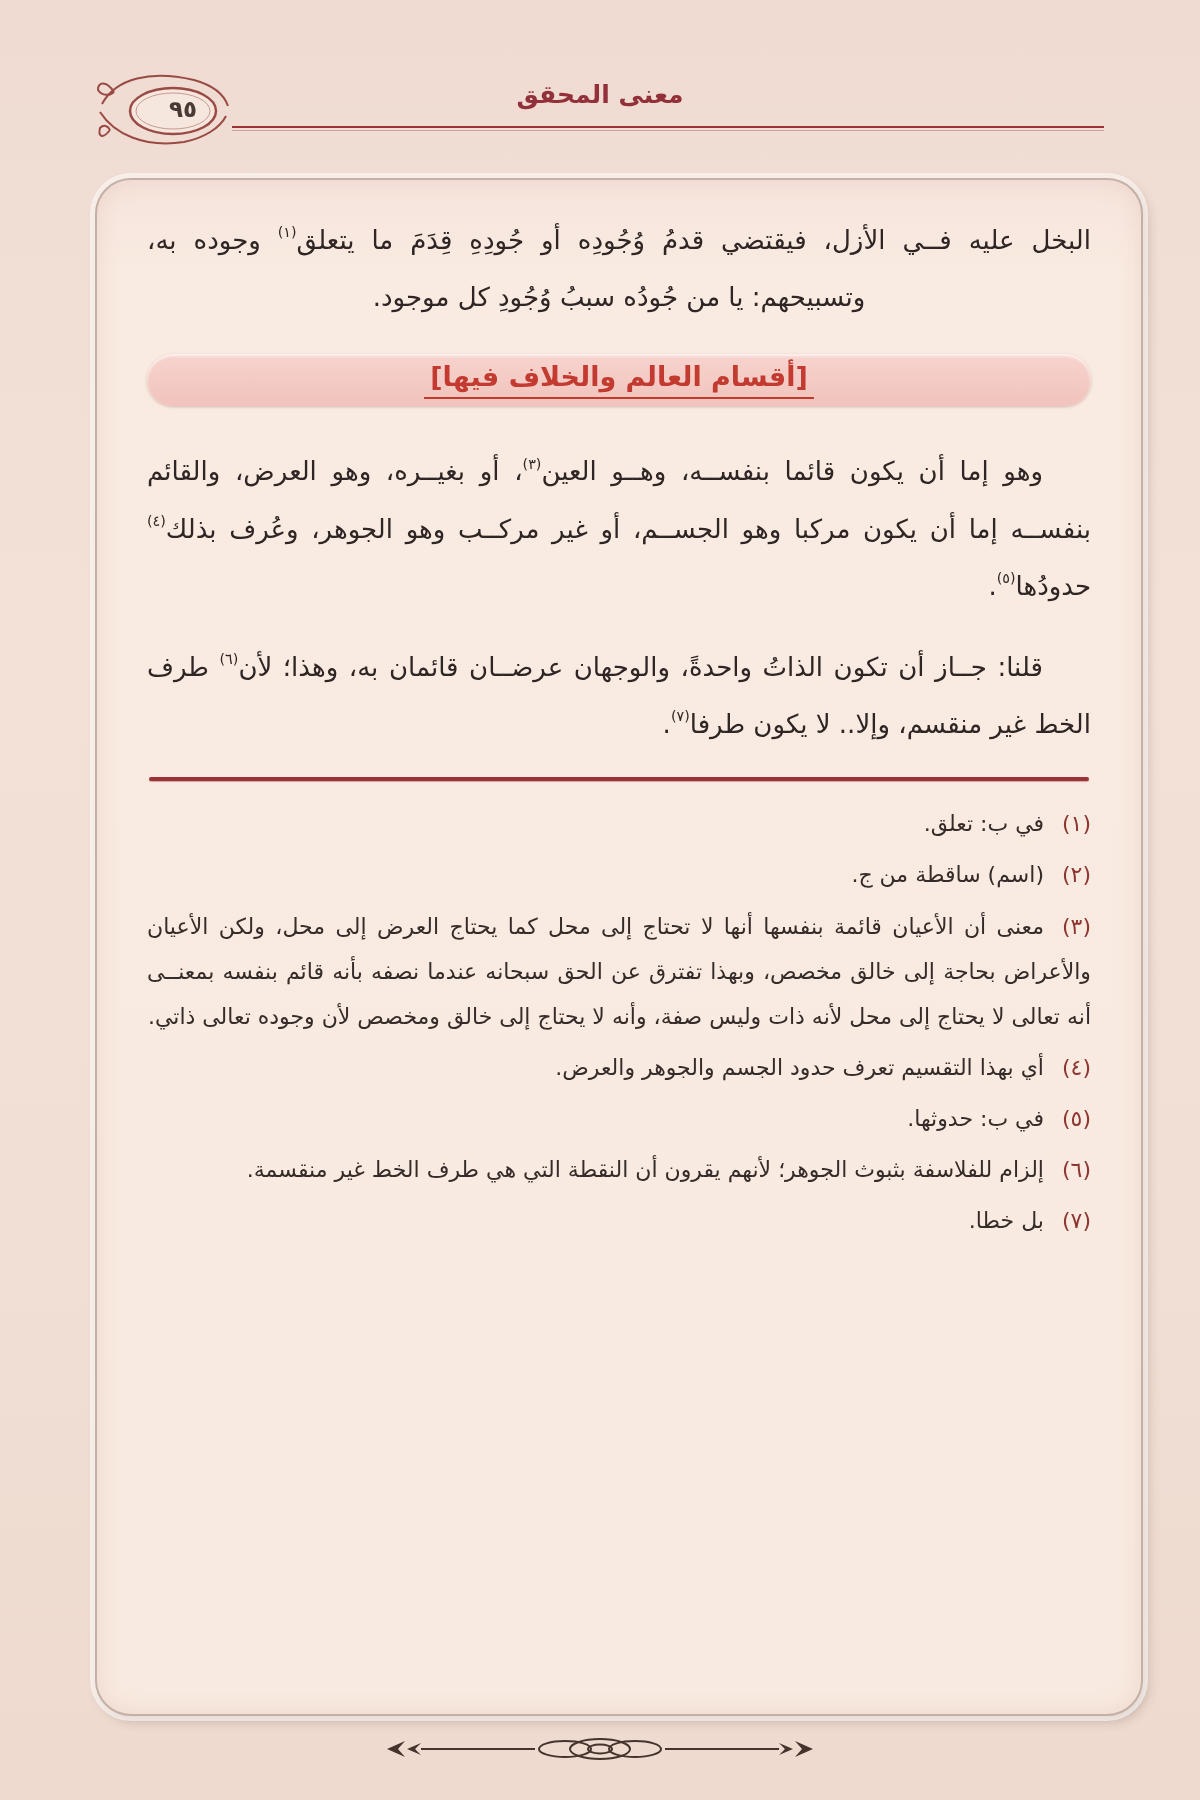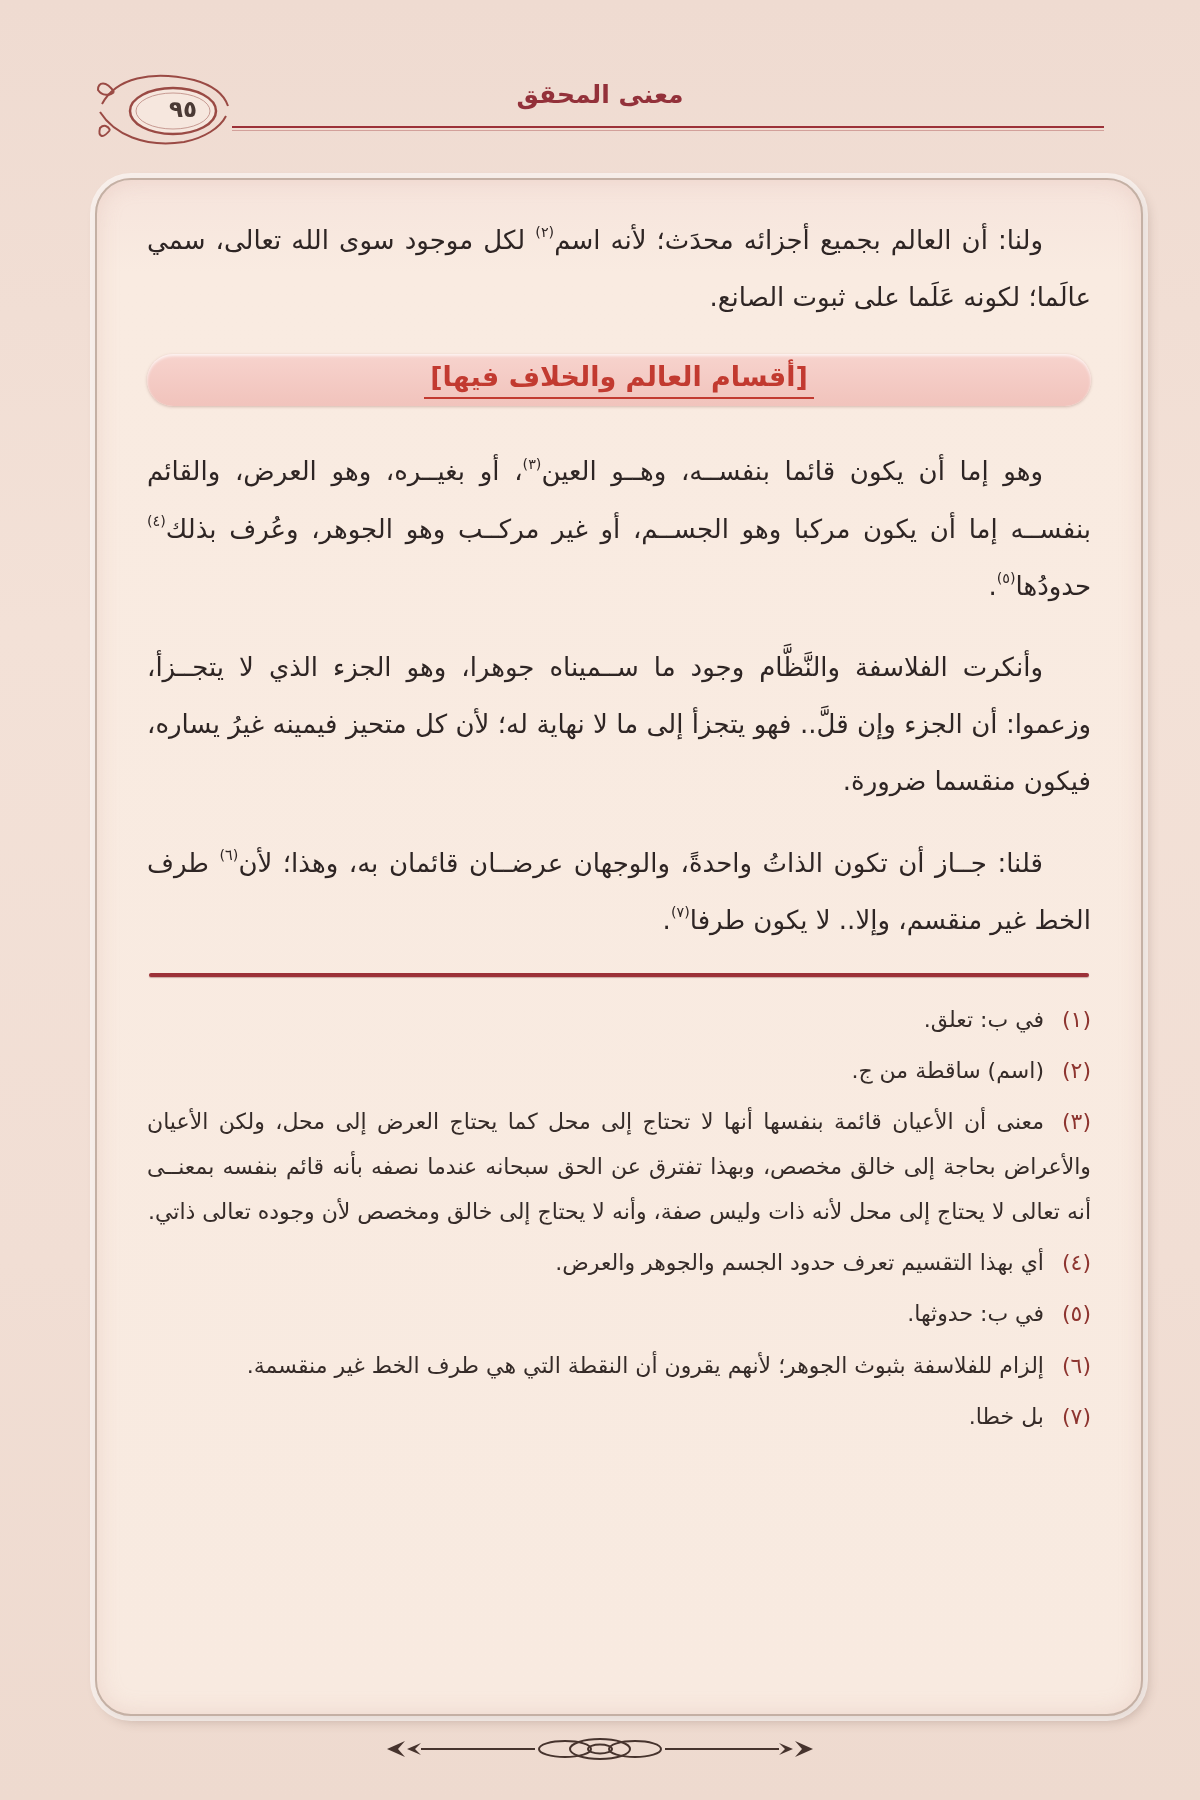--- a/index.html
+++ b/index.html
@@ -116,28 +116,27 @@
       <ellipse cx="77" cy="45" rx="43" ry="23" fill="#f6e7de" stroke="#9a4a44" stroke-width="2.5"></ellipse>
       <ellipse cx="77" cy="45" rx="37" ry="18" fill="none" stroke="#c79a92" stroke-width="1"></ellipse>
     </svg>
     <span class="page-num">٩٥</span>
   </div>
   <div class="header-title">معنى المحقق</div>
   <div class="header-rule"></div>
 
   <div class="main-box">
 
-    <p class="para indent">ولنا: أن العالم بجميع أجزائه محدَث؛ لأنه اسم<sup>(٢)</sup> لكل موجود سوى الله تعالى، سمي عالَما؛ لكونه عَلَما على ثبوت الصانع.</p>
+    <p class="para last-center">البخل عليه فــي الأزل، فيقتضي قدمُ وُجُودِه أو جُودِهِ قِدَمَ ما يتعلق<sup>(١)</sup> وجوده به، وتسبيحهم: يا من جُودُه سببُ وُجُودِ كل موجود.</p>
 
     <div class="section-heading">
       <span>[أقسام العالم والخلاف فيها]</span>
     </div>
 
     <p class="para indent">وهو إما أن يكون قائما بنفســه، وهــو العين<sup>(٣)</sup>، أو بغيــره، وهو العرض، والقائم بنفســه إما أن يكون مركبا وهو الجســم، أو غير مركــب وهو الجوهر، وعُرف بذلك<sup>(٤)</sup> حدودُها<sup>(٥)</sup>.</p>
-    <p class="para indent">وأنكرت الفلاسفة والنَّظَّام وجود ما ســميناه جوهرا، وهو الجزء الذي لا يتجــزأ، وزعموا: أن الجزء وإن قلَّ.. فهو يتجزأ إلى ما لا نهاية له؛ لأن كل متحيز فيمينه غيرُ يساره، فيكون منقسما ضرورة.</p>
     <p class="para indent">قلنا: جــاز أن تكون الذاتُ واحدةً، والوجهان عرضــان قائمان به، وهذا؛ لأن<sup>(٦)</sup> طرف الخط غير منقسم، وإلا.. لا يكون طرفا<sup>(٧)</sup>.</p>
 
     <div class="fn-sep"></div>
 
     <div class="footnotes">
       <div class="footnote">
         <span class="fn-num">(١)</span><span class="fn-text">في ب: تعلق.</span>
       </div>
       <div class="footnote">
         <span class="fn-num">(٢)</span><span class="fn-text">(اسم) ساقطة من ج.</span>

